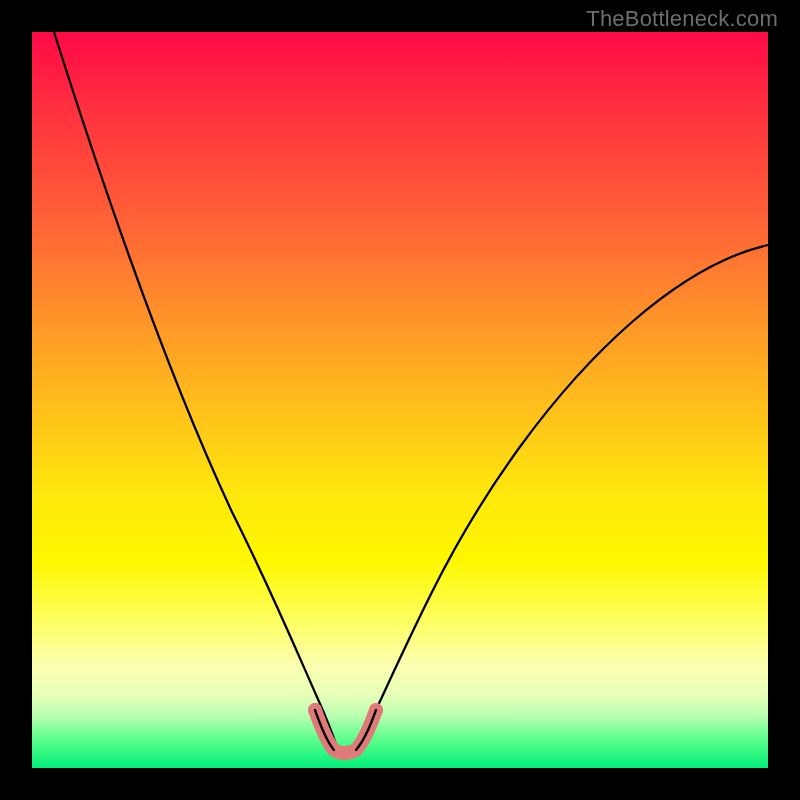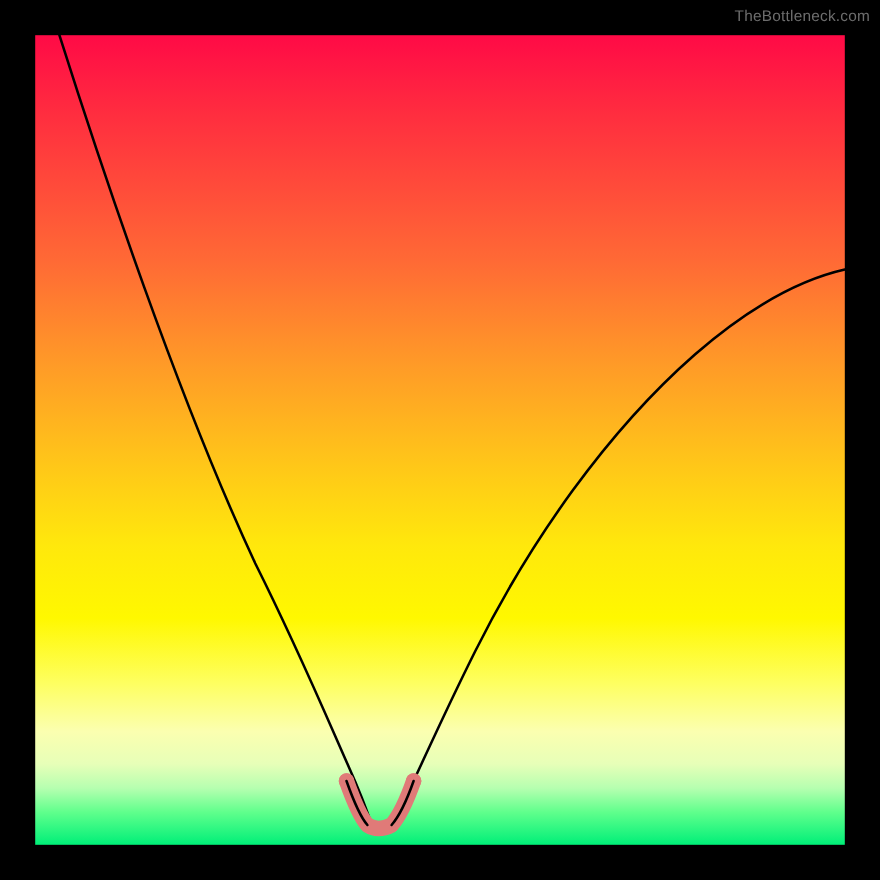--- a/index.html
+++ b/index.html
@@ -39,23 +39,23 @@
       #fbffb0 86%,
       #e7ffb8 90%,
       #b6ffb0 93%,
       #5fff8c 96%,
       #00ef78 100%
     );
   }
   .watermark {
     position: absolute;
     top: 6px;
-    right: 9px;
+    right: 22px;
     color: #6d6d6d;
-    font-size: 14px;
+    font-size: 22px;
     letter-spacing: 0.2px;
     font-weight: 500;
   }
   svg.curves {
     position: absolute;
     left: 0;
     top: 0;
     width: 736px;
     height: 736px;
     overflow: visible;

